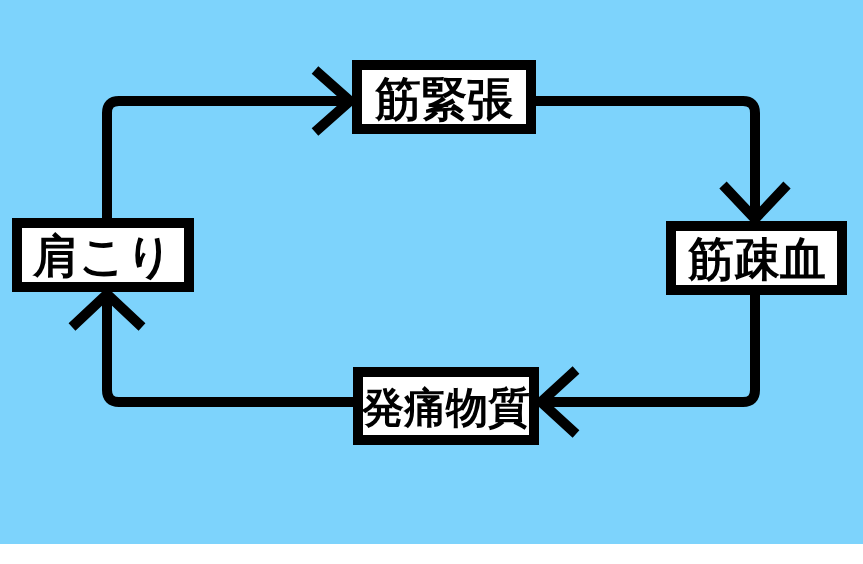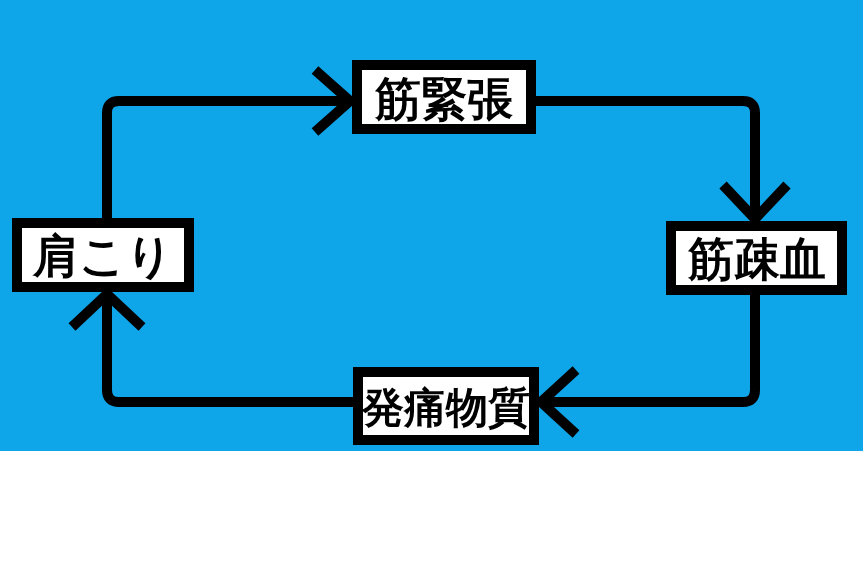--- a/index.html
+++ b/index.html
@@ -6,22 +6,22 @@
     margin: 0;
     padding: 0;
     background: #ffffff;
   }
   body {
     font-family: "DejaVu Sans", "Liberation Sans", sans-serif;
   }
   #canvas {
     position: relative;
     width: 863px;
-    height: 451px;
-    background: #0ea5e9;
+    height: 544px;
+    background: #7dd3fc;
     overflow: hidden;
   }
   #diagram-svg {
     position: absolute;
     left: 0;
     top: 0;
     width: 863px;
     height: 564px;
   }
   .node-box {

